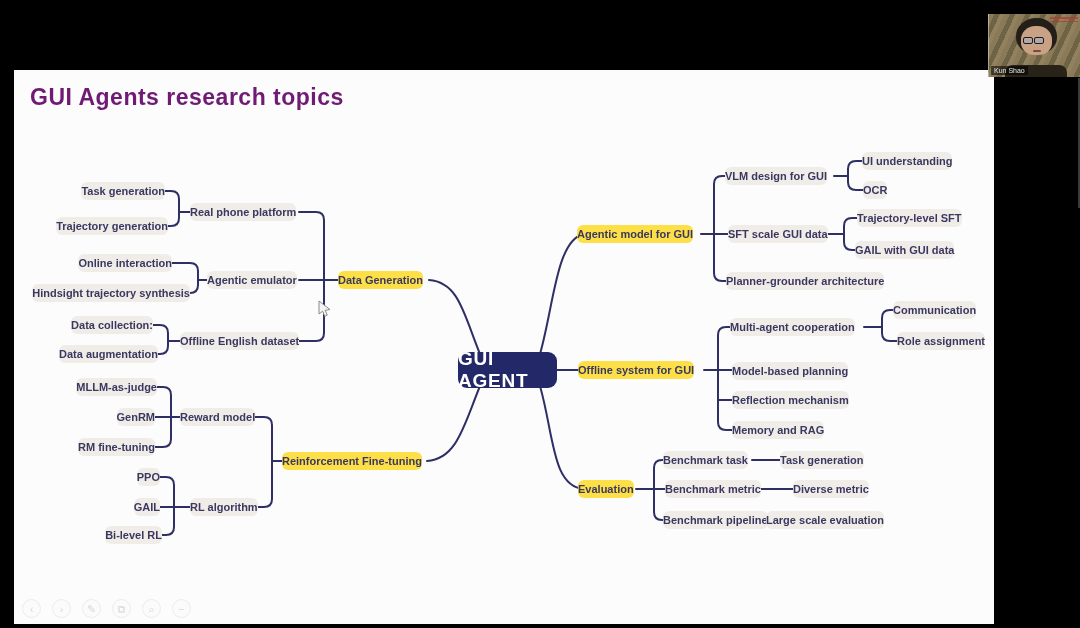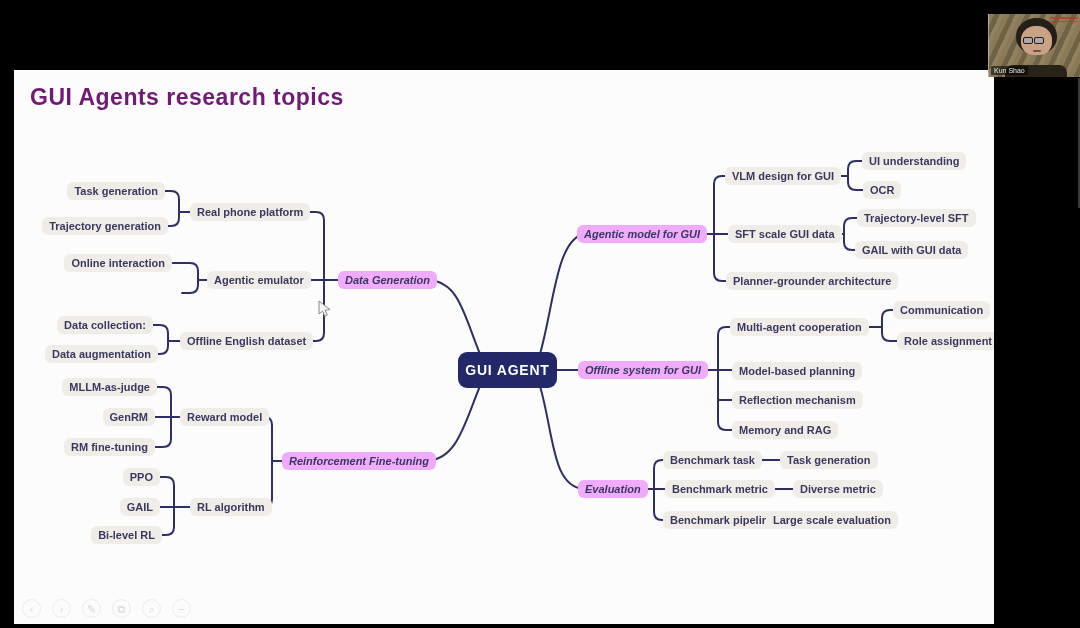--- a/index.html
+++ b/index.html
@@ -15,27 +15,27 @@
   .slide-title{
     position:absolute;left:16px;top:14px;
     font-size:23px;font-weight:bold;color:#701a75;letter-spacing:.5px;
   }
   
   .connectors{position:absolute;left:0;top:0;z-index:1;}
   .node{
     position:absolute;z-index:2;
     font-size:11px;font-weight:bold;color:#3b3860;
     background:#f0ede9;border-radius:6px;
-    padding:2px 7px;line-height:14px;white-space:nowrap;
+    padding:2px 0;line-height:14px;white-space:nowrap;
   }
-  .node.pink{background:#f0abfc;font-style:italic;}
+  .node.pink{background:#fde047;}
   .center-node{
     position:absolute;left:444px;top:282px;width:99px;height:36px;z-index:2;
     background:#232968;border-radius:9px;color:#fff;
-    font-size:14px;font-weight:bold;letter-spacing:.8px;
+    font-size:19px;font-weight:bold;letter-spacing:.8px;
     display:flex;align-items:center;justify-content:center;
   }
   
   .mini-toolbar{
     position:absolute;left:8px;bottom:6px;display:flex;gap:11px;z-index:3;
   }
   .tb-btn{
     width:19px;height:19px;border-radius:50%;border:1px solid #ececec;
     color:#d9d9d9;font-size:11px;line-height:18px;text-align:center;
     background:#fbfbfb;box-sizing:border-box;
@@ -97,20 +97,21 @@
     <path d="M883,240 H876 Q868,240 868,248 V263 Q868,271 876,271 H887 M850,257 H868"></path>
     <path d="M655,390 H648 Q640,390 640,398 V442 Q640,450 648,450 H655 M622,419 H657"></path>
     <path d="M738,390 H770"></path>
     <path d="M747,419 H783"></path>
     <path d="M757,450 H788"></path>
   </svg>
 
   <div class="node" style="right:829px;top:112px">Task generation</div>
   <div class="node" style="right:826px;top:147px">Trajectory generation</div>
   <div class="node" style="right:822px;top:184px">Online interaction</div>
+  <div class="node" style="right:804px;top:214px">Hindsight trajectory synthesis</div>
   <div class="node" style="right:841px;top:246px">Data collection:</div>
   <div class="node" style="right:836px;top:275px">Data augmentation</div>
   <div class="node" style="right:837px;top:308px">MLLM-as-judge</div>
   <div class="node" style="right:839px;top:338px">GenRM</div>
   <div class="node" style="right:839px;top:368px">RM fine-tuning</div>
   <div class="node" style="right:834px;top:398px">PPO</div>
   <div class="node" style="right:834px;top:428px">GAIL</div>
   <div class="node" style="right:832px;top:456px">Bi-level RL</div>
 
   <div class="node" style="left:176px;top:133px">Real phone platform</div>

